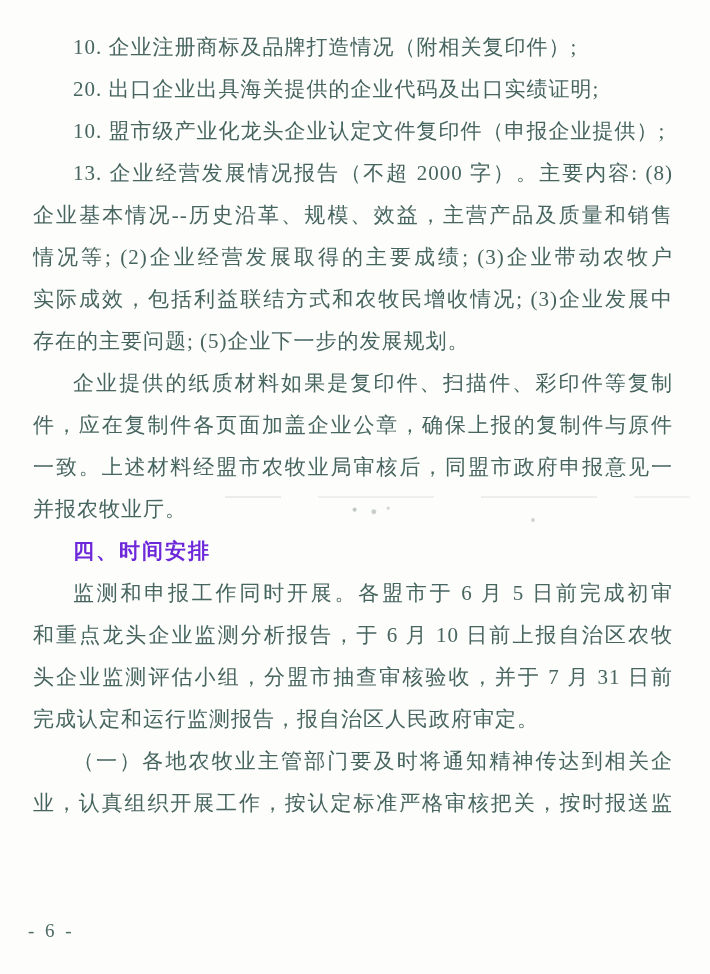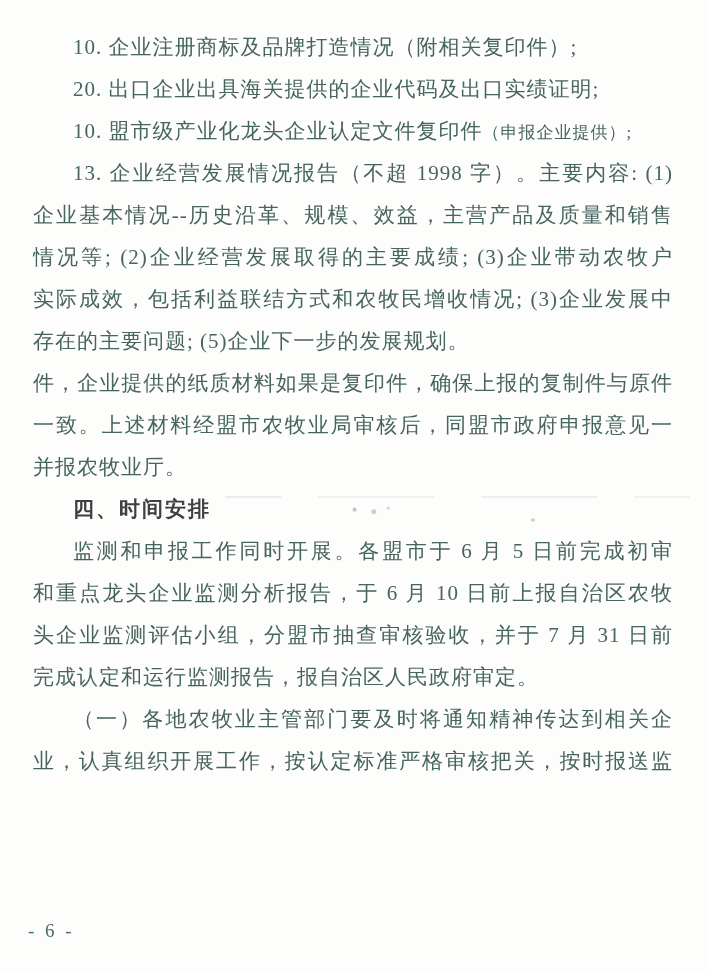--- a/index.html
+++ b/index.html
@@ -39,25 +39,25 @@
   .full {
     text-align: justify;
     text-align-last: justify;
     text-justify: inter-character;
     white-space: normal;
     overflow: hidden;
   }
   .heading {
     font-family: "Liberation Sans", "DejaVu Sans", sans-serif;
     font-weight: 700;
-    color: #404040;
+    color: #6d28d9;
     letter-spacing: 2px;
   }
   .small-inline {
-    font-size: 17px;
+    font-size: 21px;
   }
   .page-number {
     position: absolute;
     left: 28px;
     top: 920px;
     font-size: 19px;
     letter-spacing: 3px;
     color: #4c6a64;
   }
   
@@ -103,26 +103,27 @@
 </style>
 </head>
 <body>
 
 <div class="page">
 
   <div class="content">
     <div class="line indent">10. 企业注册商标及品牌打造情况（附相关复印件）;</div>
     <div class="line indent">20. 出口企业出具海关提供的企业代码及出口实绩证明;</div>
     <div class="line indent"><span>10. 盟市级产业化龙头企业认定文件复印件</span><span class="small-inline">（申报企业提供）;</span></div>
-    <div class="line indent full">13. 企业经营发展情况报告（不超 1998 字）。主要内容: (1)</div>
+    <div class="line indent full">13. 企业经营发展情况报告（不超 2000 字）。主要内容: (8)</div>
     <div class="line full">企业基本情况--历史沿革、规模、效益，主营产品及质量和销售</div>
     <div class="line full">情况等; (2)企业经营发展取得的主要成绩; (3)企业带动农牧户</div>
     <div class="line full">实际成效，包括利益联结方式和农牧民增收情况; (3)企业发展中</div>
     <div class="line">存在的主要问题; (5)企业下一步的发展规划。</div>
-    <div class="line full">件，企业提供的纸质材料如果是复印件，确保上报的复制件与原件</div>
+    <div class="line indent full">企业提供的纸质材料如果是复印件、扫描件、彩印件等复制</div>
+    <div class="line full">件，应在复制件各页面加盖企业公章，确保上报的复制件与原件</div>
     <div class="line full">一致。上述材料经盟市农牧业局审核后，同盟市政府申报意见一</div>
     <div class="line">并报农牧业厅。</div>
     <div class="line indent heading">四、时间安排</div>
     <div class="line indent full">监测和申报工作同时开展。各盟市于 6 月 5 日前完成初审</div>
     <div class="line full">和重点龙头企业监测分析报告，于 6 月 10 日前上报自治区农牧</div>
     <div class="line full">头企业监测评估小组，分盟市抽查审核验收，并于 7 月 31 日前</div>
     <div class="line">完成认定和运行监测报告，报自治区人民政府审定。</div>
     <div class="line indent full">（一）各地农牧业主管部门要及时将通知精神传达到相关企</div>
     <div class="line full">业，认真组织开展工作，按认定标准严格审核把关，按时报送监</div>
   </div>

